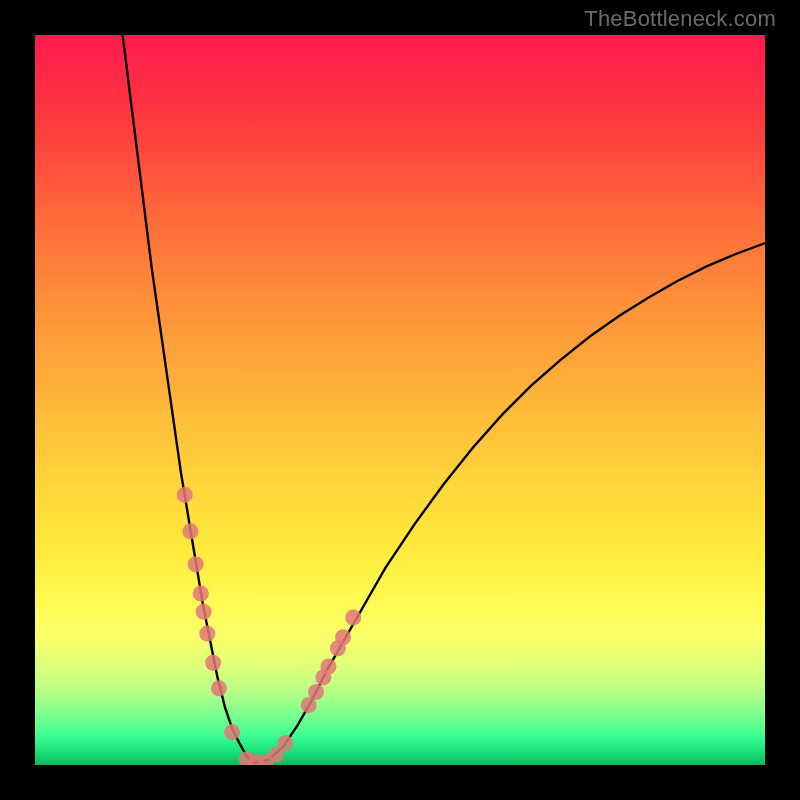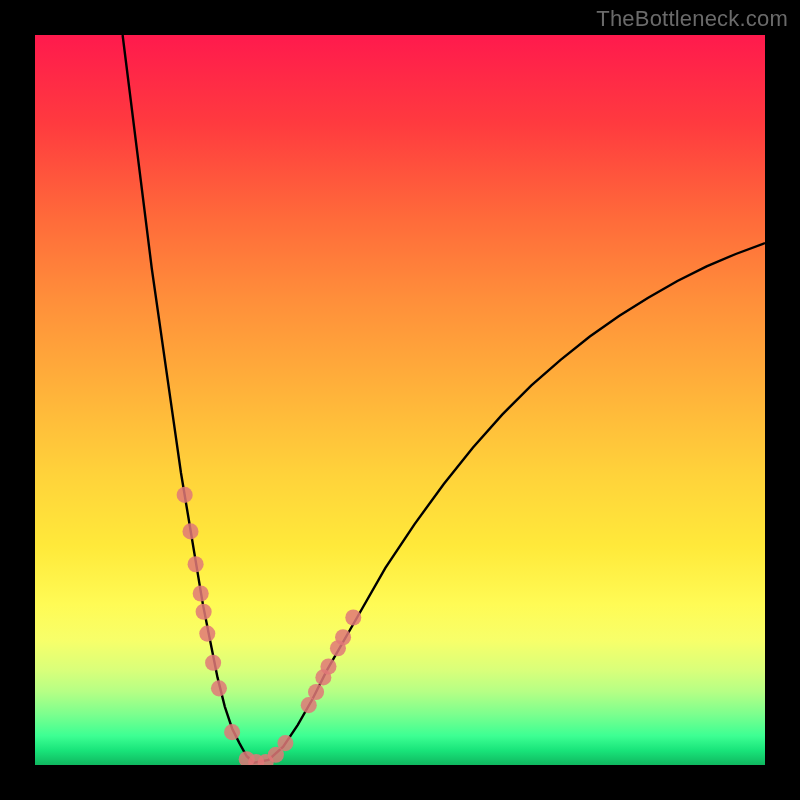--- a/index.html
+++ b/index.html
@@ -39,21 +39,21 @@
       #b5ff85 90%,
       #7dff8e 93%,
       #3dff93 96%,
       #19e47a 98%,
       #0fb75f 100%
     );
   }
   .watermark {
     position: absolute;
     top: 6px;
-    right: 12px;
+    right: 24px;
     font-size: 22px;
     font-weight: 500;
     letter-spacing: 0.2px;
     color: #6a6a6a;
     user-select: none;
   }
   svg.curve {
     position: absolute;
     left: 0;
     top: 0;

